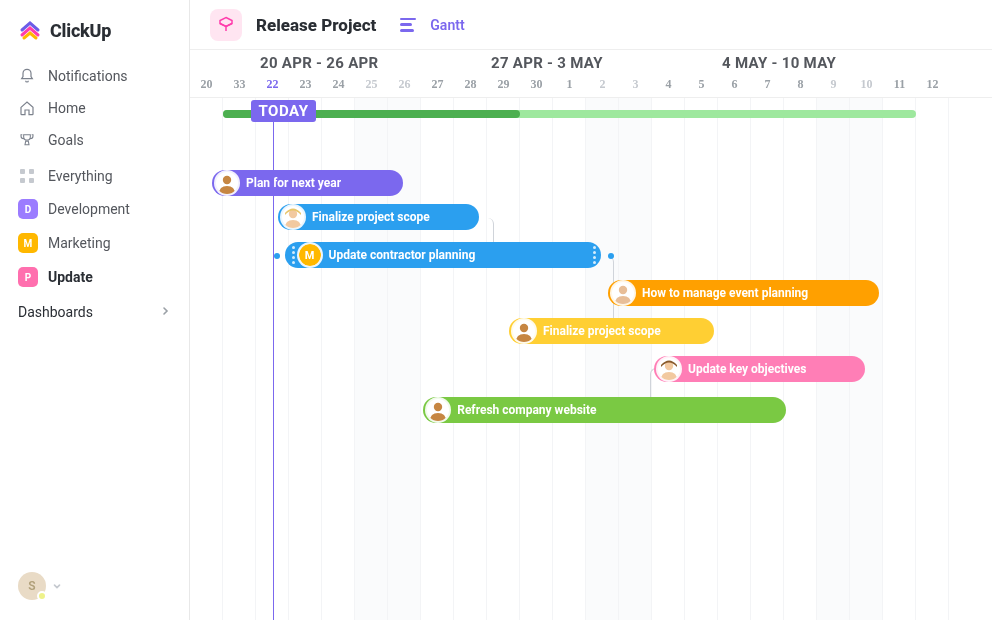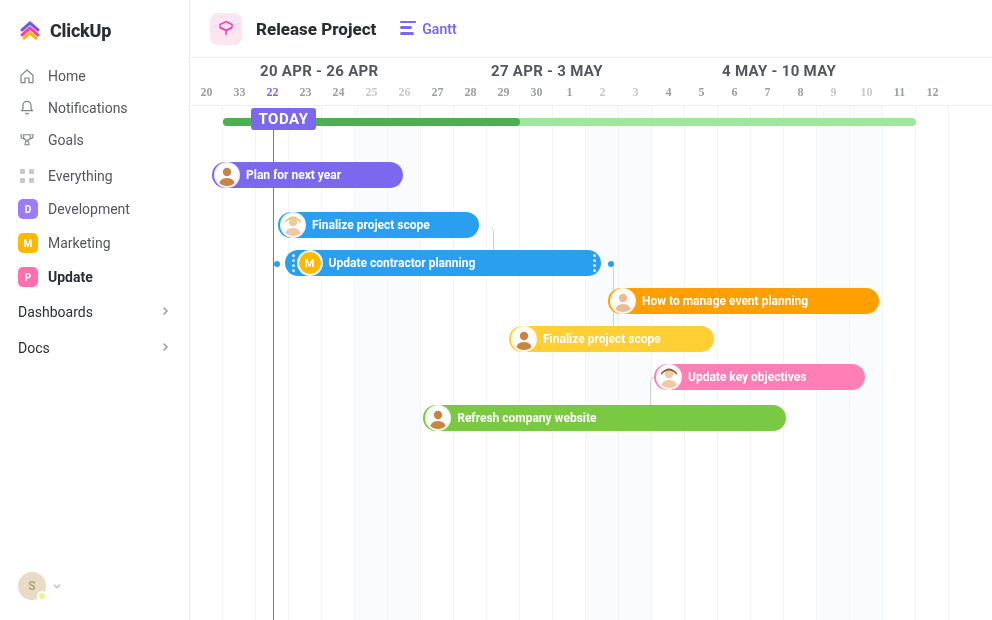--- a/index.html
+++ b/index.html
@@ -20,24 +20,24 @@
 .space-badge { width: 20px; height: 20px; border-radius: 5px; display: flex; align-items: center; justify-content: center; margin-right: 10px; font-size: 10px; font-weight: 700; color: #fff; }
 .space-label { font-size: 14px; color: #54575d; }
 .space-item.active .space-label { font-weight: 700; color: #2a2e34; }
 .collapse-item { display: flex; align-items: center; justify-content: space-between; padding: 10px 18px; font-size: 14px; color: #2a2e34; cursor: pointer; }
 .bottom-area { margin-top: auto; padding: 0 18px 20px; display: flex; align-items: center; gap: 6px; }
 .avatar-circle { width: 28px; height: 28px; border-radius: 50%; background: #e9dbc6; color: #b0a07a; display: flex; align-items: center; justify-content: center; font-size: 12px; font-weight: 600; position: relative; }
 .presence-dot { width: 10px; height: 10px; background: #eef28a; border: 2px solid #fff; border-radius: 50%; position: absolute; bottom: -1px; right: -1px; }
 
 
 .main { flex: 1; display: flex; flex-direction: column; position: relative; overflow: hidden; }
-.topbar { height: 58px; display: flex; align-items: center; padding: 16px 20px; border-bottom: 1px solid #eee; gap: 14px; }
+.topbar { height: 50px; display: flex; align-items: center; padding: 16px 20px; border-bottom: 1px solid #eee; gap: 14px; }
 .project-icon { width: 32px; height: 32px; border-radius: 8px; background: #ffe5f1; display: flex; align-items: center; justify-content: center; color: #ff3dac; }
 .project-title { font-weight: 800; font-size: 17px; }
-.view-switch { display: flex; gap: 6px; color: #7b68ee; font-weight: 600; font-size: 14px; margin-left: 10px; cursor: pointer; }
+.view-switch { display: flex; align-items: center; gap: 14px; color: #7b68ee; font-weight: 600; font-size: 14px; margin-left: 10px; cursor: pointer; }
 .view-switch .bars { width: 16px; height: 14px; display: flex; flex-direction: column; justify-content: space-between; }
 .view-switch .bars span { height: 2.5px; background: #7b68ee; border-radius: 2px; }
 .view-switch .bars span:nth-child(1){width:100%}
 .view-switch .bars span:nth-child(2){width:70%}
 .view-switch .bars span:nth-child(3){width:85%}
 
 
 .timeline { flex: 1; position: relative; overflow: hidden; }
 .week-labels { display: flex; height: 22px; align-items: flex-end; position: relative; }
 .week-label { position: absolute; font-size: 15px; font-weight: 700; color: #54575d; letter-spacing: 0.3px; }
@@ -83,32 +83,32 @@
           <path d="M6 20 L12 15 L18 20" stroke="#ffb800" stroke-width="3" fill="none" stroke-linecap="round"></path>
         </svg>
     </span>
     <span class="logo-text">ClickUp</span>
   </div>
 
   <div class="nav-section" id="primary-nav">
       <div class="nav-item">
         <span class="nav-icon">
           <svg width="16" height="16" viewBox="0 0 24 24">
+            <path d="M6 8a6 6 0 1112 0v5l2 3H4l2-3V8zM10 19a2 2 0 004 0" fill="none" stroke="currentColor" stroke-width="1.8"></path>
+          </svg>
+        </span>
+        <span class="nav-label">Notifications</span>
+      </div>
+      <div class="nav-item">
+        <span class="nav-icon">
+          <svg width="16" height="16" viewBox="0 0 24 24">
             <path d="M3 11l9-8 9 8v10a1 1 0 01-1 1h-5v-7h-6v7H4a1 1 0 01-1-1V11z" fill="none" stroke="currentColor" stroke-width="1.8"></path>
           </svg>
         </span>
         <span class="nav-label">Home</span>
-      </div>
-      <div class="nav-item">
-        <span class="nav-icon">
-          <svg width="16" height="16" viewBox="0 0 24 24">
-            <path d="M6 8a6 6 0 1112 0v5l2 3H4l2-3V8zM10 19a2 2 0 004 0" fill="none" stroke="currentColor" stroke-width="1.8"></path>
-          </svg>
-        </span>
-        <span class="nav-label">Notifications</span>
       </div>
       <div class="nav-item">
         <span class="nav-icon">
           <svg width="16" height="16" viewBox="0 0 24 24">
             <path d="M7 4h10v3a5 5 0 01-10 0V4zM5 4H3v2a4 4 0 004 4M19 4h2v2a4 4 0 01-4 4M10 14h4l1 5H9l1-5z" fill="none" stroke="currentColor" stroke-width="1.6"></path>
           </svg>
         </span>
         <span class="nav-label">Goals</span>
       </div>
     </div>
@@ -136,28 +136,20 @@
         <span class="space-label">Marketing</span>
       </div>
       <div class="space-item active">
         <span class="space-badge" style="background:#ff6fae">P</span>
         <span class="space-label">Update</span>
       </div>
     </div>
 
   <div class="collapse-item">
     <span>Dashboards</span>
-    <span class="chevron">
-      <svg width="12" height="12" viewBox="0 0 12 12">
-          <path d="M5 3l3 3-3 3" stroke="currentColor" stroke-width="1.6" fill="none" stroke-linecap="round"></path>
-        </svg>
-    </span>
-  </div>
-  <div class="collapse-item">
-    <span>Docs</span>
     <span class="chevron">
       <svg width="12" height="12" viewBox="0 0 12 12">
           <path d="M5 3l3 3-3 3" stroke="currentColor" stroke-width="1.6" fill="none" stroke-linecap="round"></path>
         </svg>
     </span>
   </div>
 
   <div class="bottom-area">
     <span class="avatar-circle">
       <span>S</span>
@@ -252,21 +244,21 @@
         </div>
       <div class="progress-track" id="progress-track" style="left: 33px; width: 693px;">
         <div class="progress-fill" id="progress-fill" style="width: 297px;"></div>
       </div>
       <div id="dep-lines">
           <div class="dep-line" style="left: 290px; top: 120px; width: 14px; height: 30px; border-width: 0px 1px 1px 0px;"></div>
           <div class="dep-line" style="left: 404px; top: 158px; width: 20px; height: 72px; border-width: 0px 1px 1px 0px;"></div>
           <div class="dep-line" style="left: 460px; top: 270px; width: 32px; height: 42px; border-width: 1px 0px 0px 1px;"></div>
         </div>
       <div id="task-bars">
-          <div class="task-bar" style="background: rgb(123, 104, 238); top: 56px; left: 22px; width: 191.4px;">
+          <div class="task-bar" style="background: rgb(123, 104, 238); top: 72px; left: 22px; width: 191.4px;">
             <span class="assignee ring">
               <svg viewBox="0 0 22 22">
                 <circle cx="11" cy="8" r="4.2" fill="#c68642"></circle>
                 <path d="M3 22 Q3 14 11 14 Q19 14 19 22 Z" fill="#c68642"></path>
               </svg>
             </span>
             <span>Plan for next year</span>
           </div>
           <div class="task-bar" style="background: rgb(43, 159, 239); top: 106px; left: 88px; width: 201.3px;">
             <span class="assignee ring">

